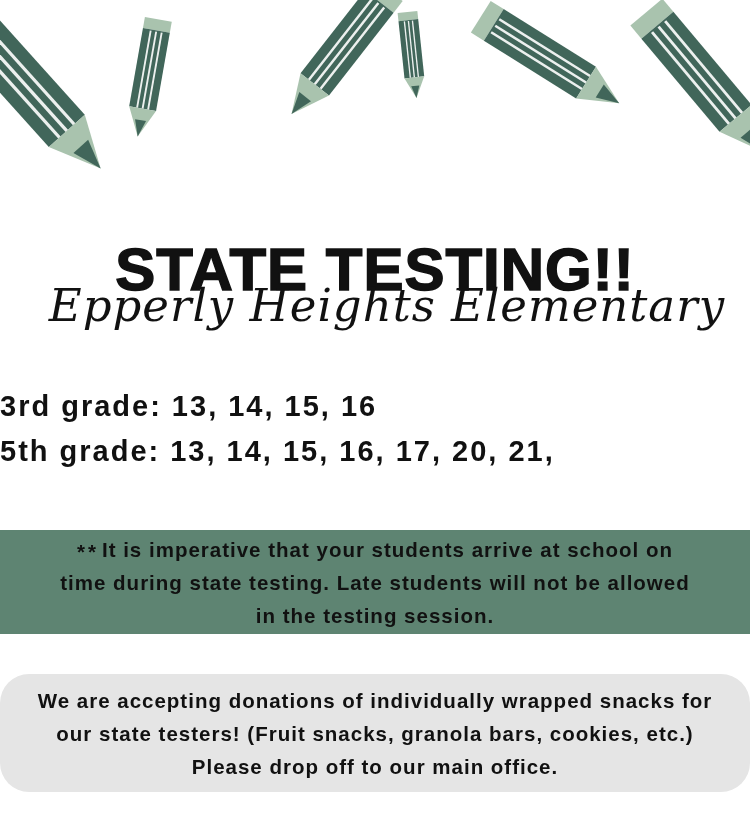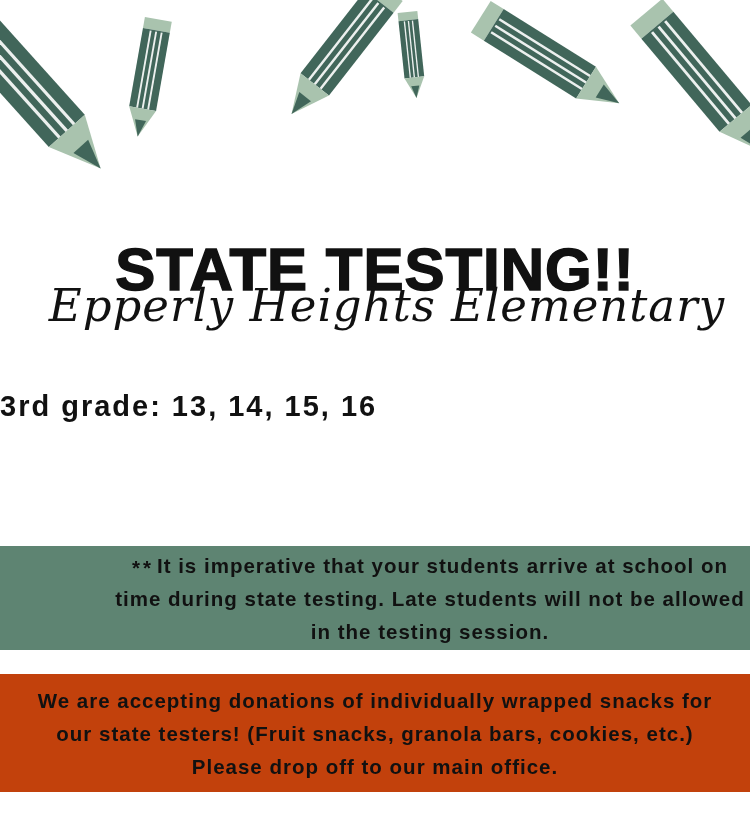--- a/index.html
+++ b/index.html
@@ -72,29 +72,29 @@
   .banner p {
     margin: 0;
     font-size: 20.5px;
     font-weight: 700;
     letter-spacing: 1px;
     line-height: 33px;
     max-width: 640px;
     white-space: pre-wrap;
   }
   .banner-primary {
-    top: 546px;
+    top: 530px;
     height: 104px;
     background: #5e8472;
-    justify-content: flex-end;
   }
   .banner-secondary {
     top: 674px;
     height: 118px;
-    background: #c2410c;
+    background: #e5e5e5;
+    border-radius: 29px;
   }
   .banner-secondary p { max-width: 680px; }
   .asterisks {
     letter-spacing: 3px;
     margin-right: 3px;
     position: relative;
     top: 2px;
   }
 </style>
 </head>
@@ -123,20 +123,21 @@
       <use href="#pencil" transform="translate(705,82) rotate(-40) scale(0.95) translate(-22,-96)"></use>
     </svg>
   </div>
 
   <h1 class="title">STATE TESTING!!</h1>
 
   <div class="subtitle">Epperly Heights Elementary</div>
 
   <div class="schedule">
     <div class="schedule-line">3rd grade: 13, 14, 15, 16</div>
+    <div class="schedule-line">5th grade: 13, 14, 15, 16, 17, 20, 21,</div>
   </div>
 
   <div class="banner banner-primary">
     <p><span class="asterisks">**</span><span>It is imperative that your students arrive at school on time during state testing. Late students will not be allowed in the testing session.</span></p>
   </div>
 
   <div class="banner banner-secondary">
     <p>We are accepting donations of individually wrapped snacks for our state testers! (Fruit snacks, granola bars, cookies, etc.)  Please drop off to our main office.</p>
   </div>
 

